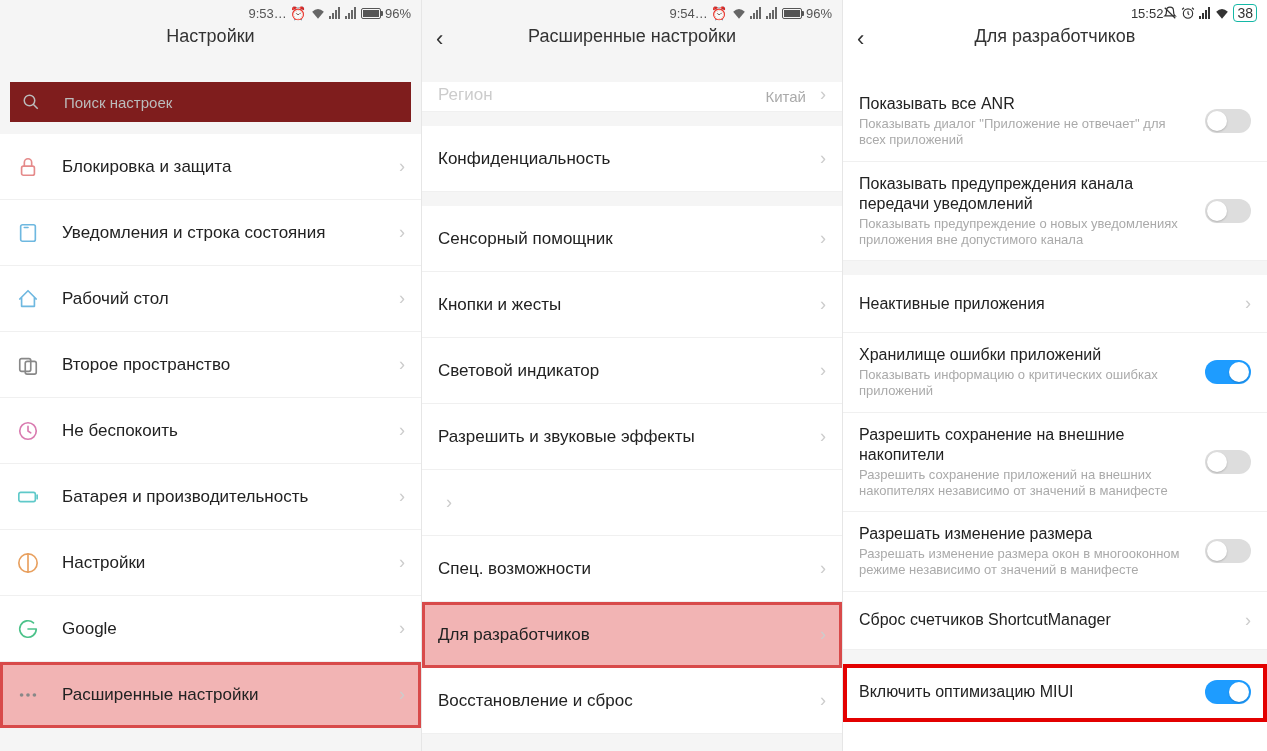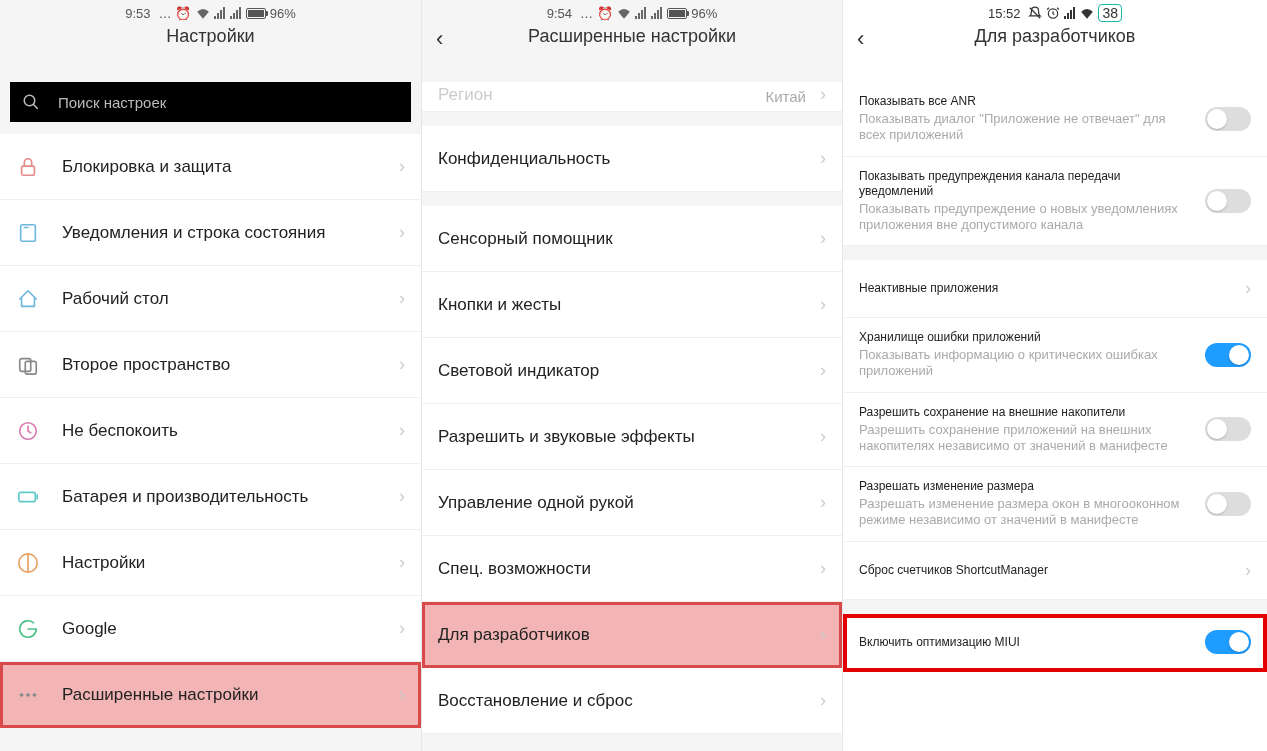--- a/index.html
+++ b/index.html
@@ -1,39 +1,39 @@
 <!DOCTYPE html>
 <html><head>
 <meta charset="utf-8">
 <style>
   * { margin: 0; padding: 0; box-sizing: border-box; font-family: -apple-system, "Helvetica Neue", Arial, sans-serif; }
   body { width: 1267px; height: 751px; display: flex; background: #fff; overflow: hidden; }
   .col { position: relative; background: #f5f5f5; overflow: hidden; border-right: 1px solid #e6e6e6; }
   .col1 { width: 422px; }
   .col2 { width: 421px; }
   .col3 { width: 424px; border-right: none; background: #fff; }
-  .statusbar { height: 26px; display: flex; align-items: center; justify-content: center; padding: 0 10px; font-size: 13px; color: #555; gap: 8px; }
+  .statusbar { height: 26px; display: flex; align-items: center; justify-content: flex-end; padding: 0 10px; font-size: 13px; color: #555; }
   .status-right { display: flex; align-items: center; gap: 4px; font-size: 13px; }
   .header { height: 56px; display: flex; align-items: flex-start; justify-content: center; position: relative; font-size: 18px; font-weight: 500; color: #333; }
   .header .back { position: absolute; left: 14px; font-size: 22px; color: #333; }
   .search-wrap { padding: 0 10px 12px; }
-  .search { height: 40px; background: #000000; display: flex; align-items: center; padding: 0 12px; color: #bbb; font-size: 15px; gap: 18px; }
+  .search { height: 40px; background: #7f1d1d; display: flex; align-items: center; padding: 0 12px; color: #bbb; font-size: 15px; gap: 24px; }
   .list { background: #a21caf; }
   .row { display: flex; align-items: center; padding: 0 16px; min-height: 66px; background: #fff; border-bottom: 1px solid #f0f0f0; position: relative; }
   .row .icon { width: 24px; height: 24px; margin-right: 22px; flex-shrink: 0; display: flex; align-items: center; justify-content: center; }
   .row .label { flex: 1; font-size: 17px; color: #222; line-height: 1.25; }
   .row .chev { color: #ccc; font-size: 18px; margin-left: 8px; }
   .row .val { color: #aaa; font-size: 15px; margin-right: 6px; }
   .gap { height: 14px; background: #f5f5f5; border: none; }
   .row.hl { background: #f2b4b4; }
   .row.hl-border { outline: 3px solid #d84a4a; outline-offset: -3px; }
   .row.clipped { min-height: 30px; align-items: flex-end; padding-bottom: 6px; }
   .col3 .row { min-height: 74px; padding: 12px 16px; align-items: flex-start; flex-wrap: wrap; }
   .col3 .row .text-block { flex: 1; min-width: 0; padding-right: 10px; }
-  .col3 .row .title { font-size: 12px; color: #222; line-height: 1.25; margin-bottom: 2px; }
+  .col3 .row .title { font-size: 16px; color: #222; line-height: 1.25; margin-bottom: 2px; }
   .col3 .row .sub { font-size: 13px; color: #aaa; line-height: 1.25; }
   .col3 .row.simple { min-height: 58px; align-items: center; }
   .col3 .row.simple .title { margin-bottom: 0; }
   .toggle { width: 46px; height: 24px; border-radius: 12px; position: relative; flex-shrink: 0; align-self: center; }
   .toggle::after { content: ""; position: absolute; width: 20px; height: 20px; border-radius: 50%; background: #fff; top: 2px; box-shadow: 0 1px 2px rgba(0,0,0,0.2); }
   .toggle.off { background: #ddd; }
   .toggle.off::after { left: 2px; }
   .toggle.on { background: #1e9cff; }
   .toggle.on::after { right: 2px; }
   .red-box { outline: 4px solid #e30000; outline-offset: -4px; }
@@ -239,21 +239,20 @@
       </div>
       <div class="row">
         <span class="label">Световой индикатор</span>
         <span class="chev">›</span>
       </div>
       <div class="row">
         <span class="label">Разрешить и звуковые эффекты</span>
         <span class="chev">›</span>
       </div>
       <div class="row">
-        <span class="label">Управление одной рукой</span>
         <span class="chev">›</span>
       </div>
       <div class="row">
         <span class="label">Спец. возможности</span>
         <span class="chev">›</span>
       </div>
       <div class="row hl hl-border">
         <span class="label">Для разработчиков</span>
         <span class="chev">›</span>
       </div>

